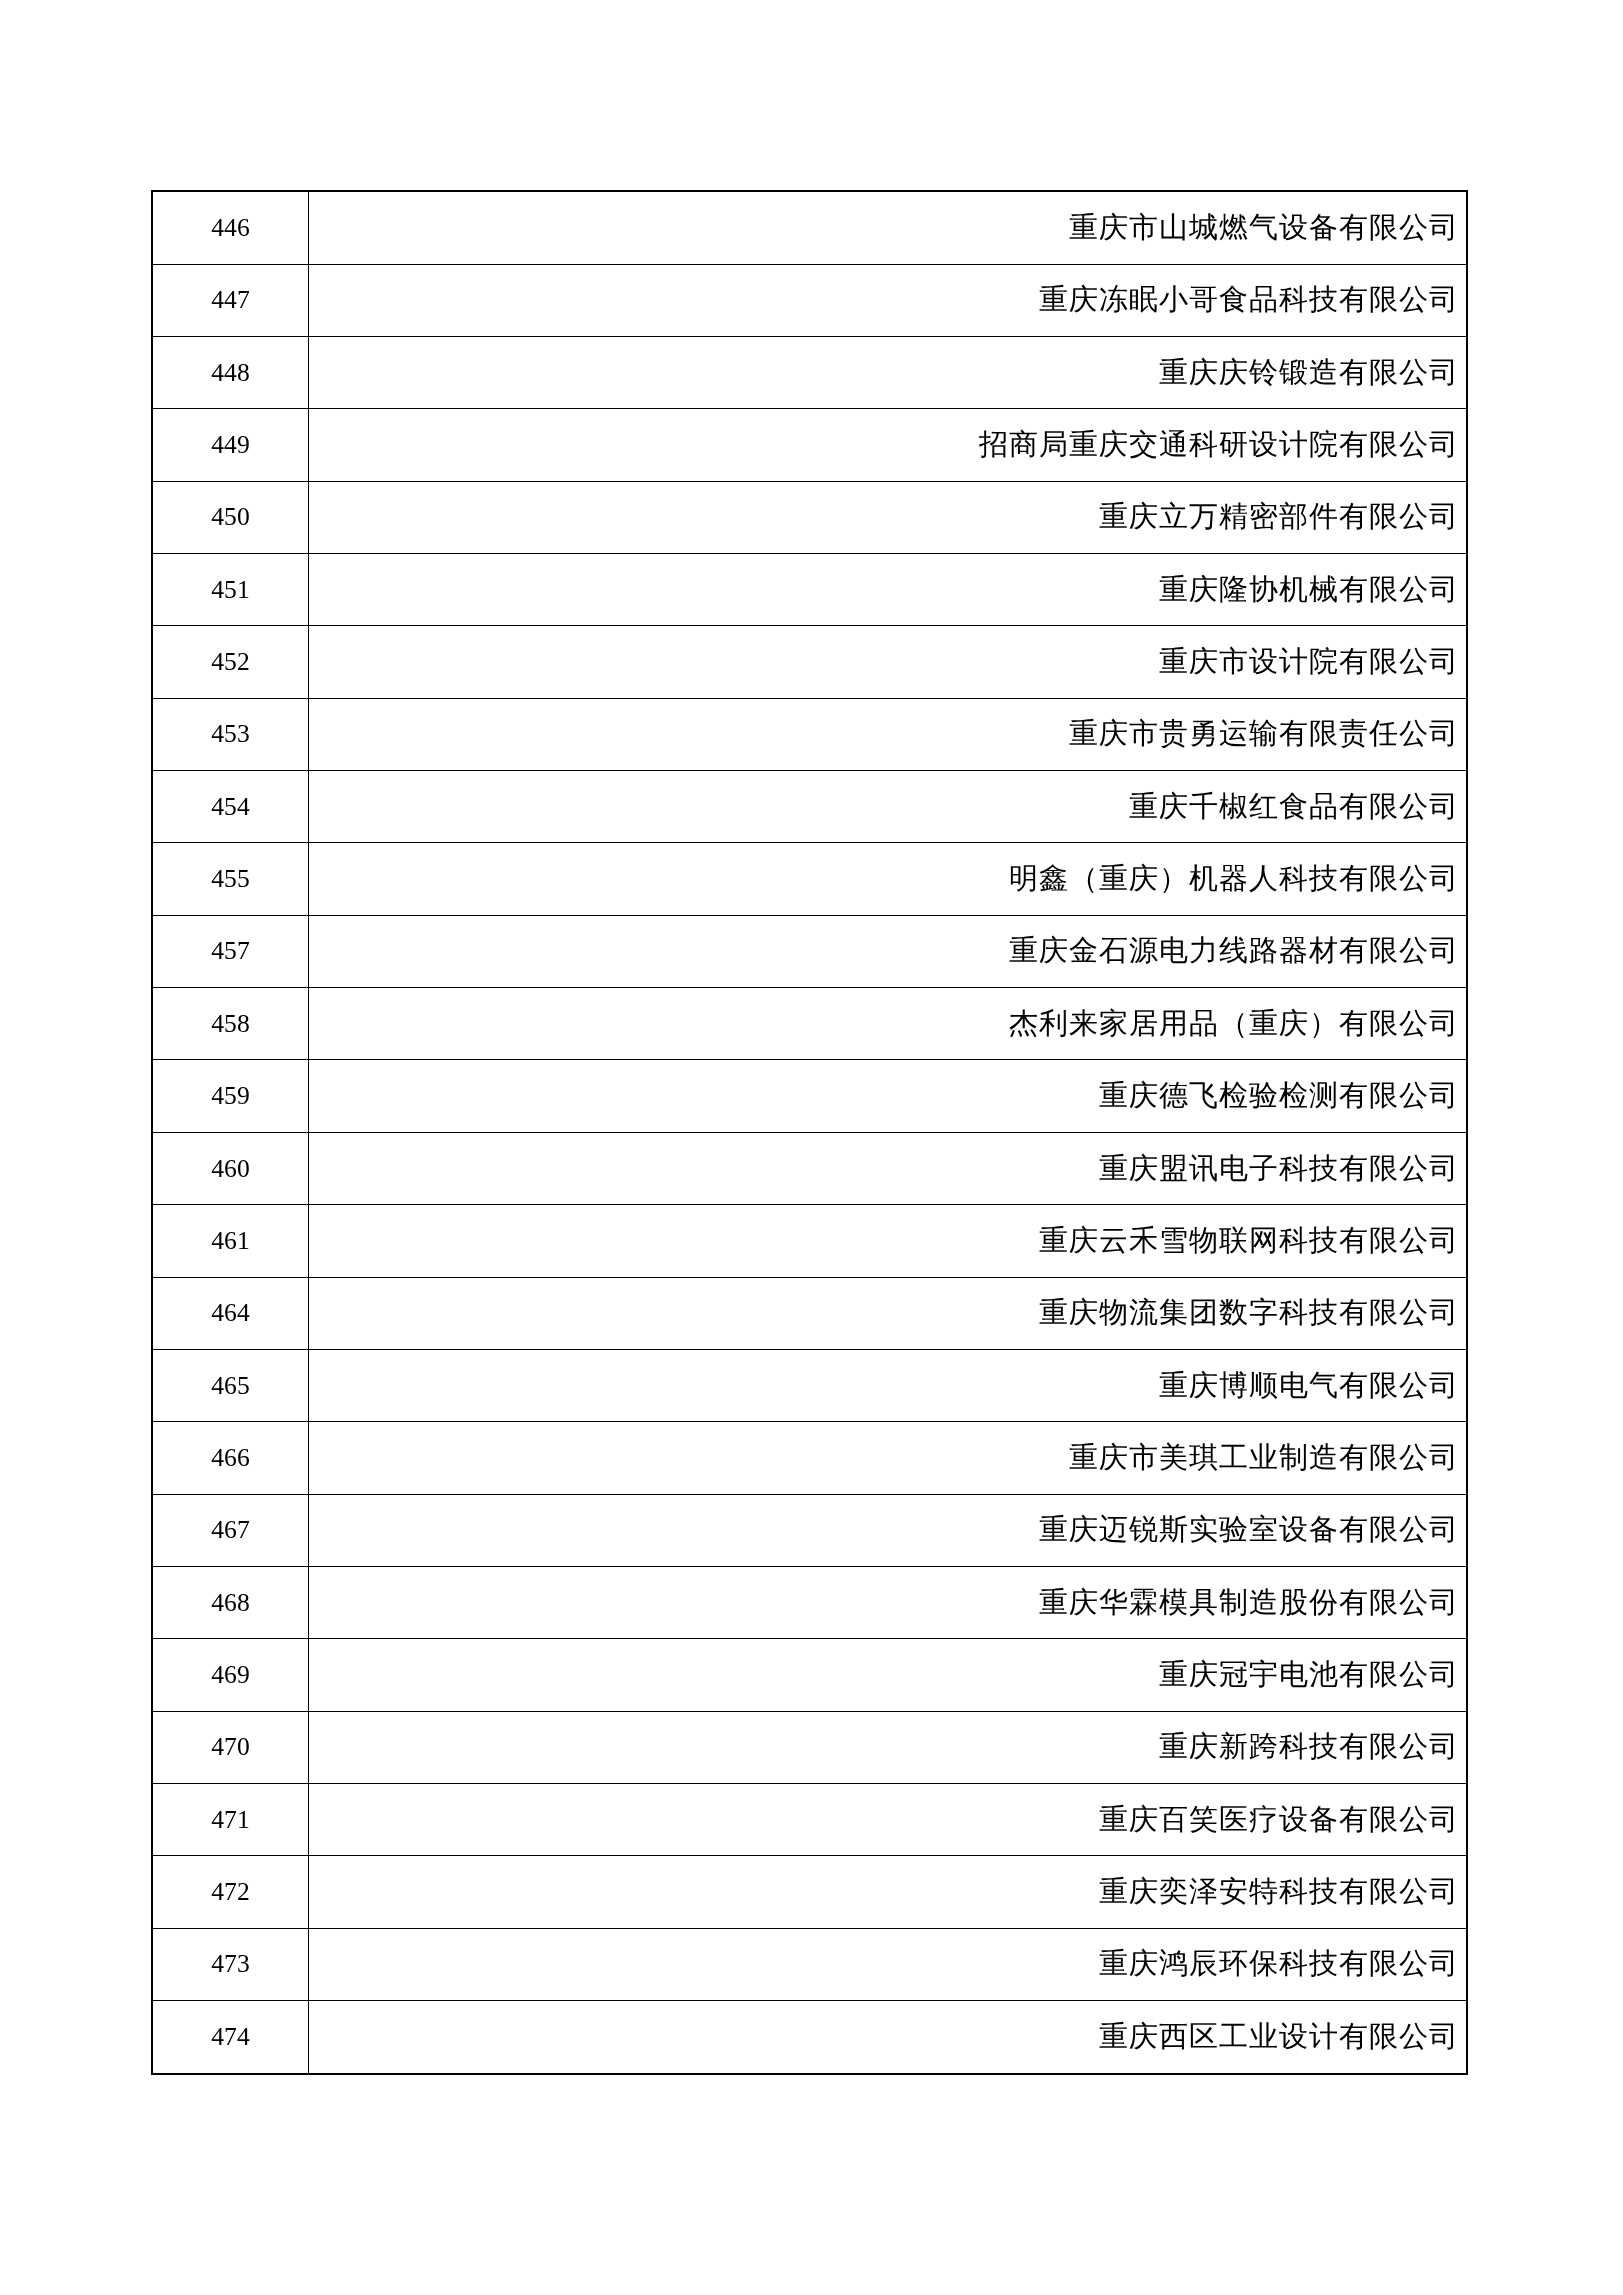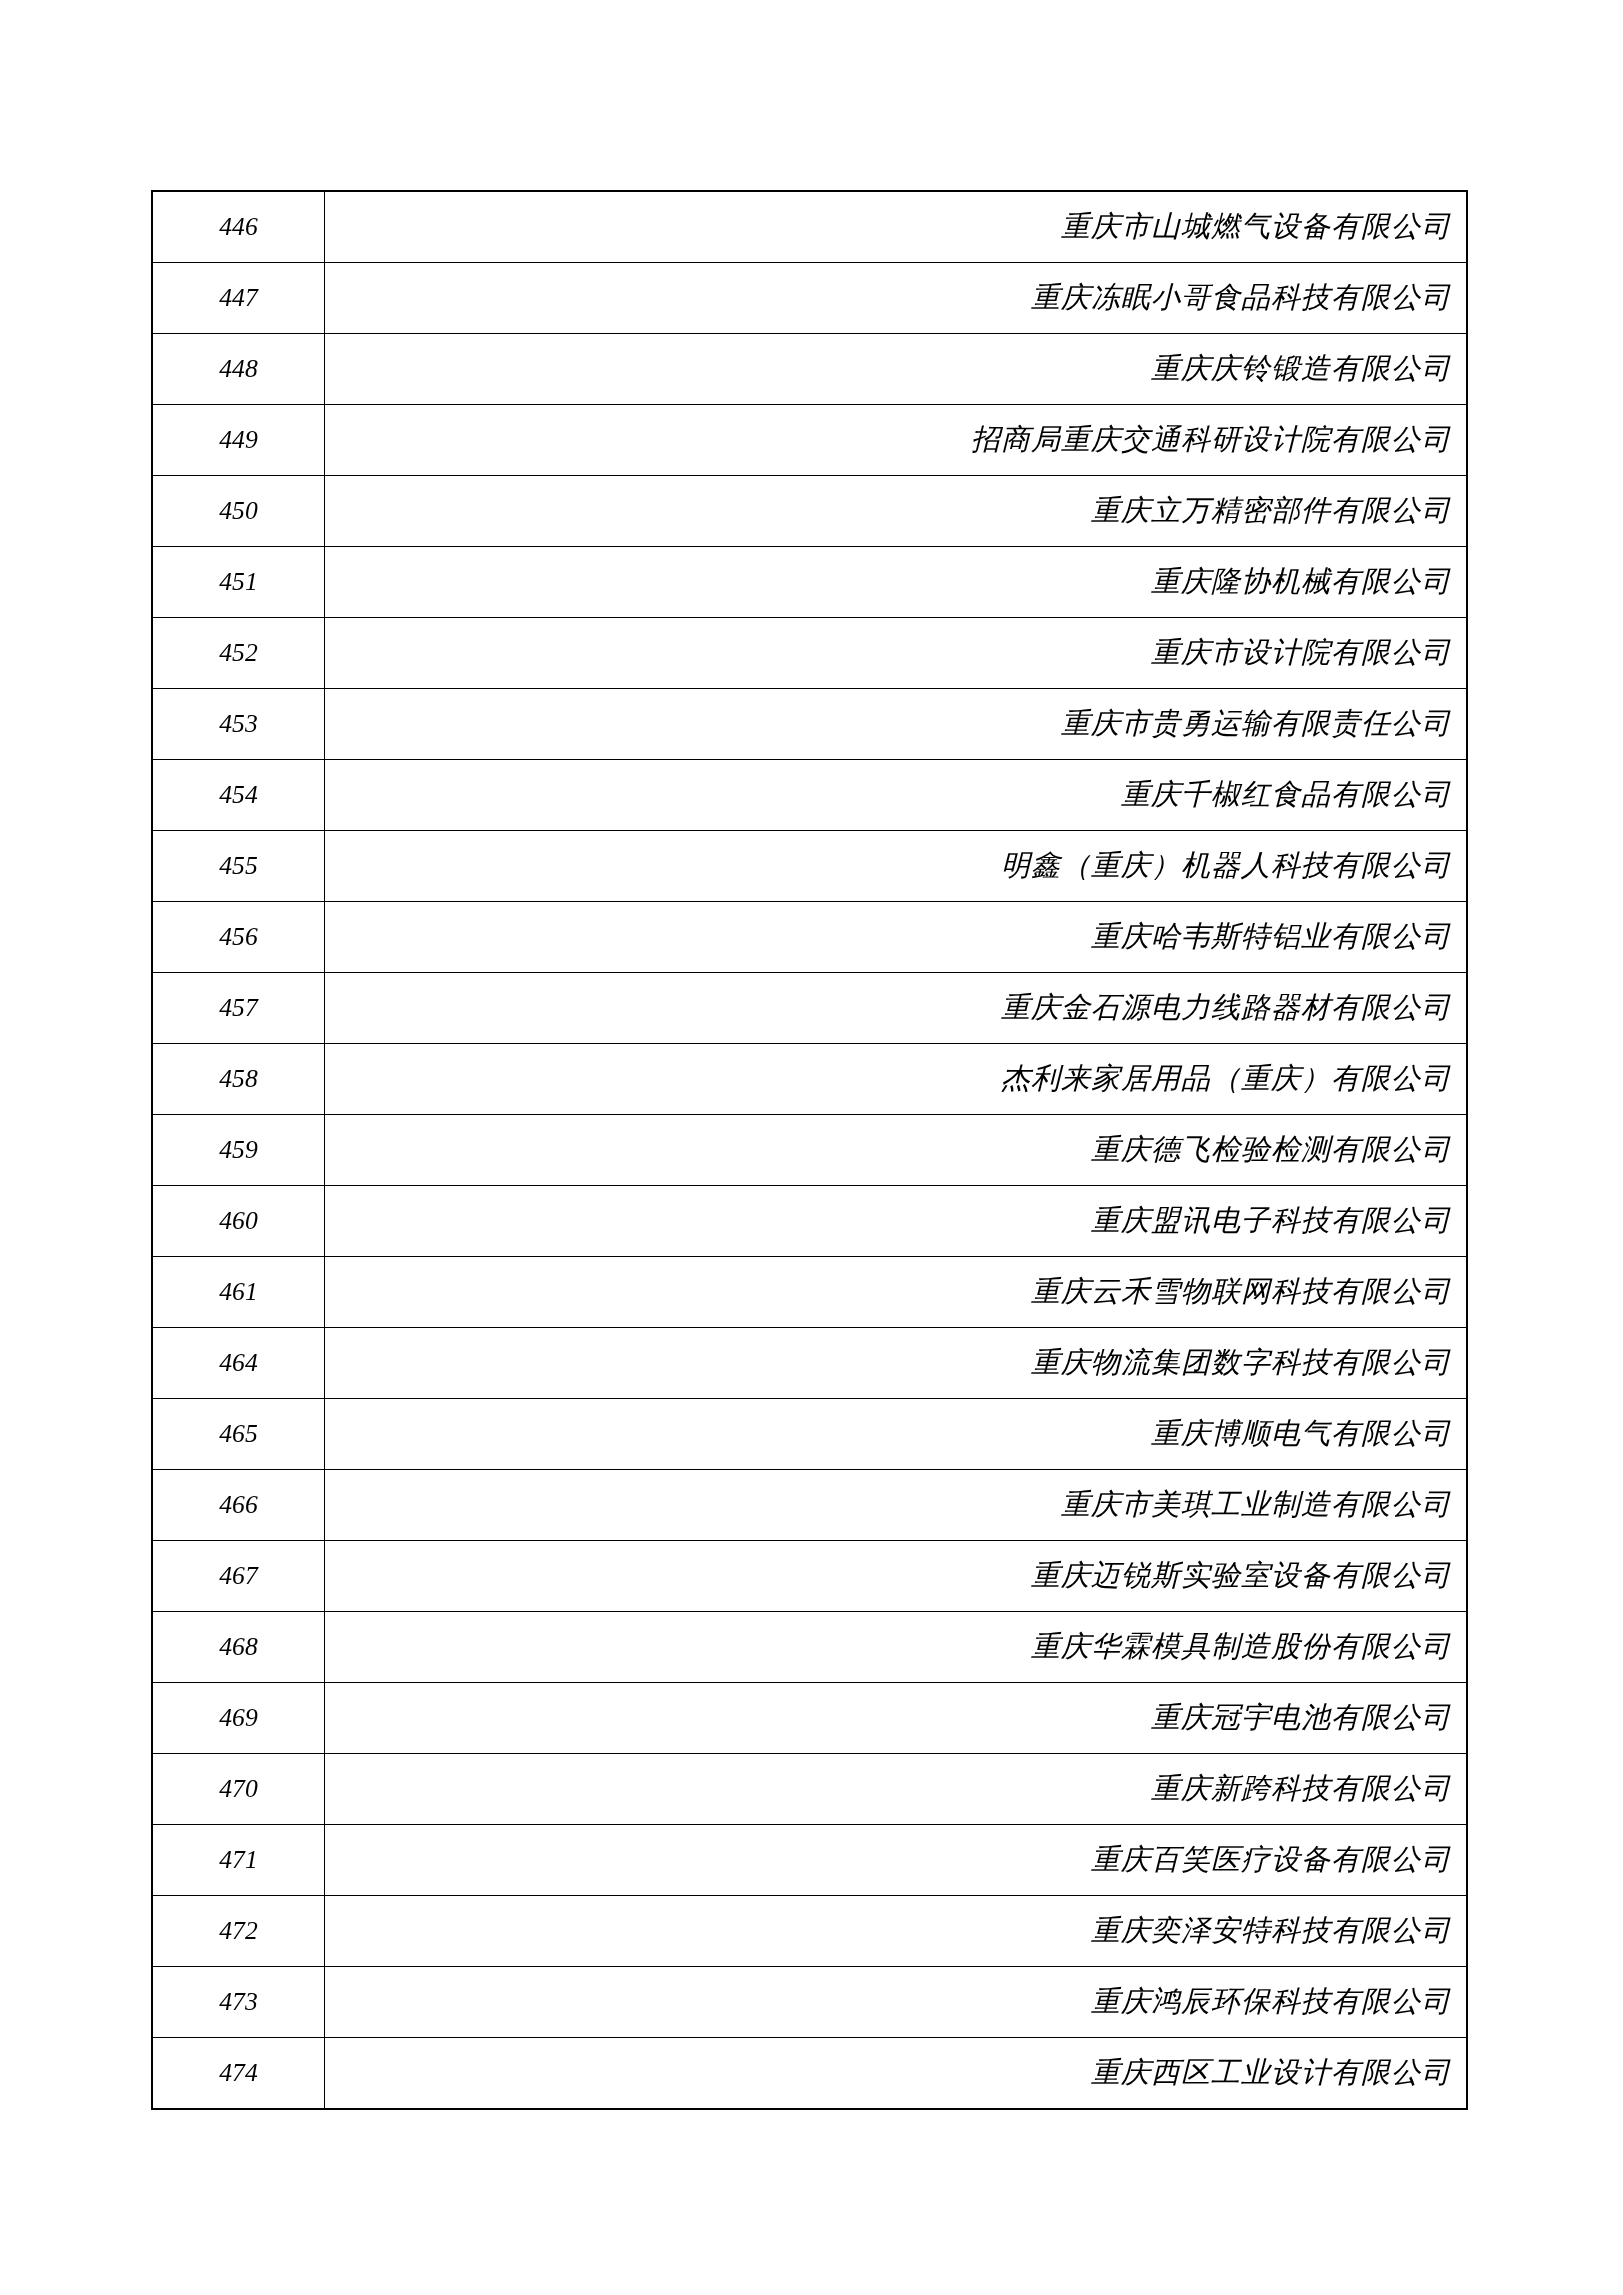--- a/index.html
+++ b/index.html
@@ -26,25 +26,24 @@
     left: 151px;
     top: 190px;
     width: 1317px;
     height: 1885px;
     border-collapse: collapse;
     table-layout: fixed;
     border: 2.6px solid #000000;
   }
   .company-table td {
     border: 1.5px solid #000000;
-    padding: 15px;
+    padding: 7px;
     vertical-align: middle;
     overflow: hidden;
     white-space: nowrap;
-    font-style: italic;
   }
   td.c-no {
     width: 141px;
     text-align: center;
     font-size: 25.6px;
   }
   td.c-name {
     text-align: right;
     font-size: 29px;
     letter-spacing: 1px;
@@ -139,28 +138,20 @@
 
   <tr>
     <td class="c-no">
       <span>455</span>
     </td>
     <td class="c-name">
       <span>明鑫（重庆）机器人科技有限公司</span>
     </td>
   </tr>
 
-  <tr>
-    <td class="c-no">
-      <span>456</span>
-    </td>
-    <td class="c-name">
-      <span>重庆哈韦斯特铝业有限公司</span>
-    </td>
-  </tr>
 
   <tr>
     <td class="c-no">
       <span>457</span>
     </td>
     <td class="c-name">
       <span>重庆金石源电力线路器材有限公司</span>
     </td>
   </tr>
 

